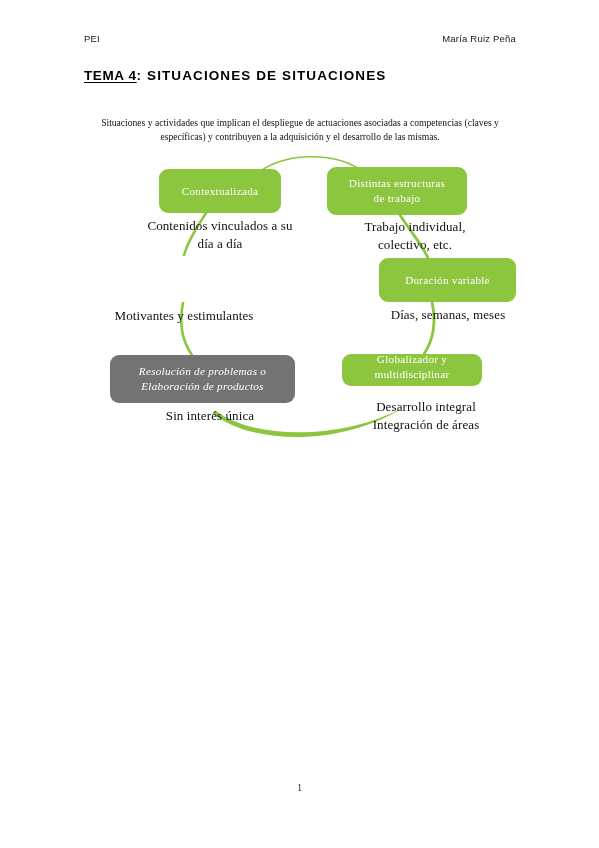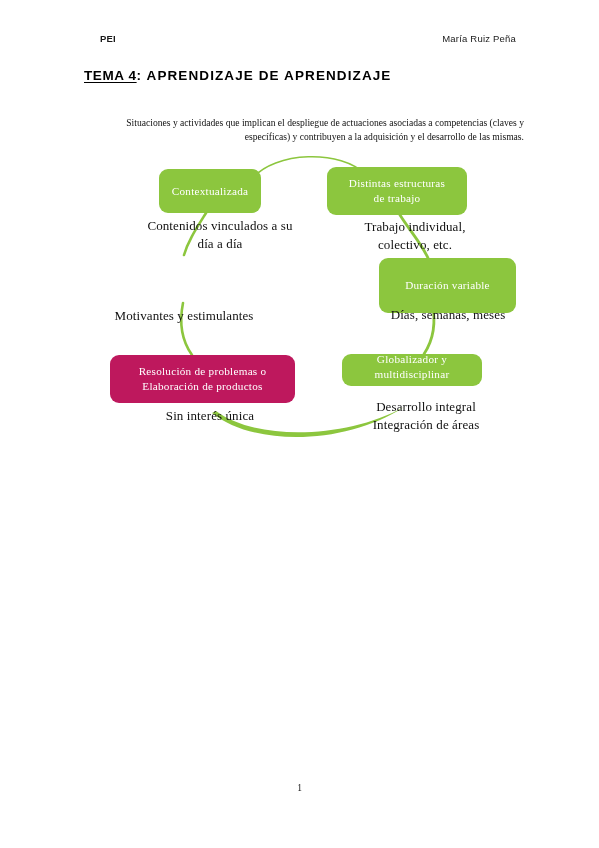--- a/index.html
+++ b/index.html
@@ -26,21 +26,21 @@
     left: 84px;
     width: 432px;
     display: flex;
     justify-content: space-between;
     align-items: baseline;
     font-family: "Liberation Sans", sans-serif;
     font-size: 9.5px;
     letter-spacing: 0.2px;
     color: #1a1a1a;
   }
-  .running-head .rh-left  { font-weight: 700; margin-left: 16px; }
+  .running-head .rh-left  { font-weight: 400; }
   .running-head .rh-right { font-weight: 400; }
 
   
   .doc-title {
     position: absolute;
     top: 68px;
     left: 84px;
     font-family: "Liberation Sans", sans-serif;
     font-size: 13.5px;
     font-weight: bold;
@@ -51,27 +51,27 @@
   .doc-title .t-underline {
     text-decoration: underline;
     text-underline-offset: 2px;
   }
   .doc-title .t-rest { letter-spacing: 1.1px; }
 
   
   .intro {
     position: absolute;
     top: 106px;
-    left: 92px;
+    left: 84px;
     width: 432px;
     font-family: "Liberation Serif", serif;
     font-size: 9.6px;
     line-height: 1.55;
     color: #111111;
-    text-align: right;
+    text-align: center;
   }
 
   
   .diagram {
     position: absolute;
     top: 155px;
     left: 84px;
     width: 432px;
     height: 300px;
   }
@@ -92,38 +92,38 @@
     justify-content: center;
     text-align: center;
     color: #ffffff;
     font-family: "Liberation Serif", serif;
     font-size: 11.2px;
     line-height: 1.32;
     padding: 4px 8px;
     letter-spacing: 0.25px;
   }
   .node.light { background: #8CC63E; }
-  .node.dark  { background: #be185d; }
+  .node.dark  { background: #737373; font-style: italic; }
 
   .caption {
     position: absolute;
     font-family: "Liberation Serif", serif;
     font-size: 13px;
     line-height: 1.38;
     color: #111111;
     text-align: center;
     letter-spacing: 0.1px;
     white-space: pre-line;
   }
 
   
-  #node-contextualizada { left: 75px;  top: 14px;  width: 102px; height: 44px; }
+  #node-contextualizada { left: 75px;  top: 14px;  width: 122px; height: 44px; }
   #node-estructuras     { left: 243px; top: 12px;  width: 140px; height: 48px; }
   #node-centros         { left: 44px;  top: 100px; width: 112px; height: 48px; }
-  #node-duracion        { left: 295px; top: 103px; width: 137px; height: 55px; }
+  #node-duracion        { left: 295px; top: 103px; width: 137px; height: 44px; }
   #node-resolucion      { left: 26px;  top: 200px; width: 185px; height: 48px; }
   #node-globalizador    { left: 258px; top: 199px; width: 140px; height: 32px; align-items: flex-end; }
 
   #cap-contextualizada { left: 56px;  top: 62px;  width: 160px; }
   #cap-estructuras     { left: 255px; top: 63px;  width: 152px; }
   #cap-centros         { left: 26px;  top: 152px; width: 148px; font-family: Liberation Serif, serif; }
   #cap-duracion        { left: 304px; top: 151px; width: 120px; }
   #cap-resolucion      { left: 67px;  top: 252px; width: 118px; }
   #cap-globalizador    { left: 282px; top: 243px; width: 120px; }
 
@@ -143,21 +143,21 @@
 <body>
 
 <div class="page">
 
   <div class="running-head">
     <span class="rh-left">PEI</span>
     <span class="rh-right">María Ruiz Peña</span>
   </div>
 
   <div class="doc-title">
-    <span class="t-underline">TEMA 4</span><span class="t-rest">: APRENDIZAJE  DE  APRENDIZAJE</span>
+    <span class="t-underline">TEMA 4</span><span class="t-rest">: SITUACIONES  DE  SITUACIONES</span>
   </div>
 
   <p class="intro">Situaciones y actividades que implican el despliegue de actuaciones asociadas a competencias (claves y específicas) y contribuyen a la adquisición y el desarrollo de las mismas.</p>
 
   <div class="diagram">
 
     <svg class="arcs" viewBox="0 0 432 300">
 
       <path d="M 168 24 C 190 -4 258 -6 282 20" fill="none" stroke="#8CC63E" stroke-width="1.6" stroke-linecap="round"></path>
 

